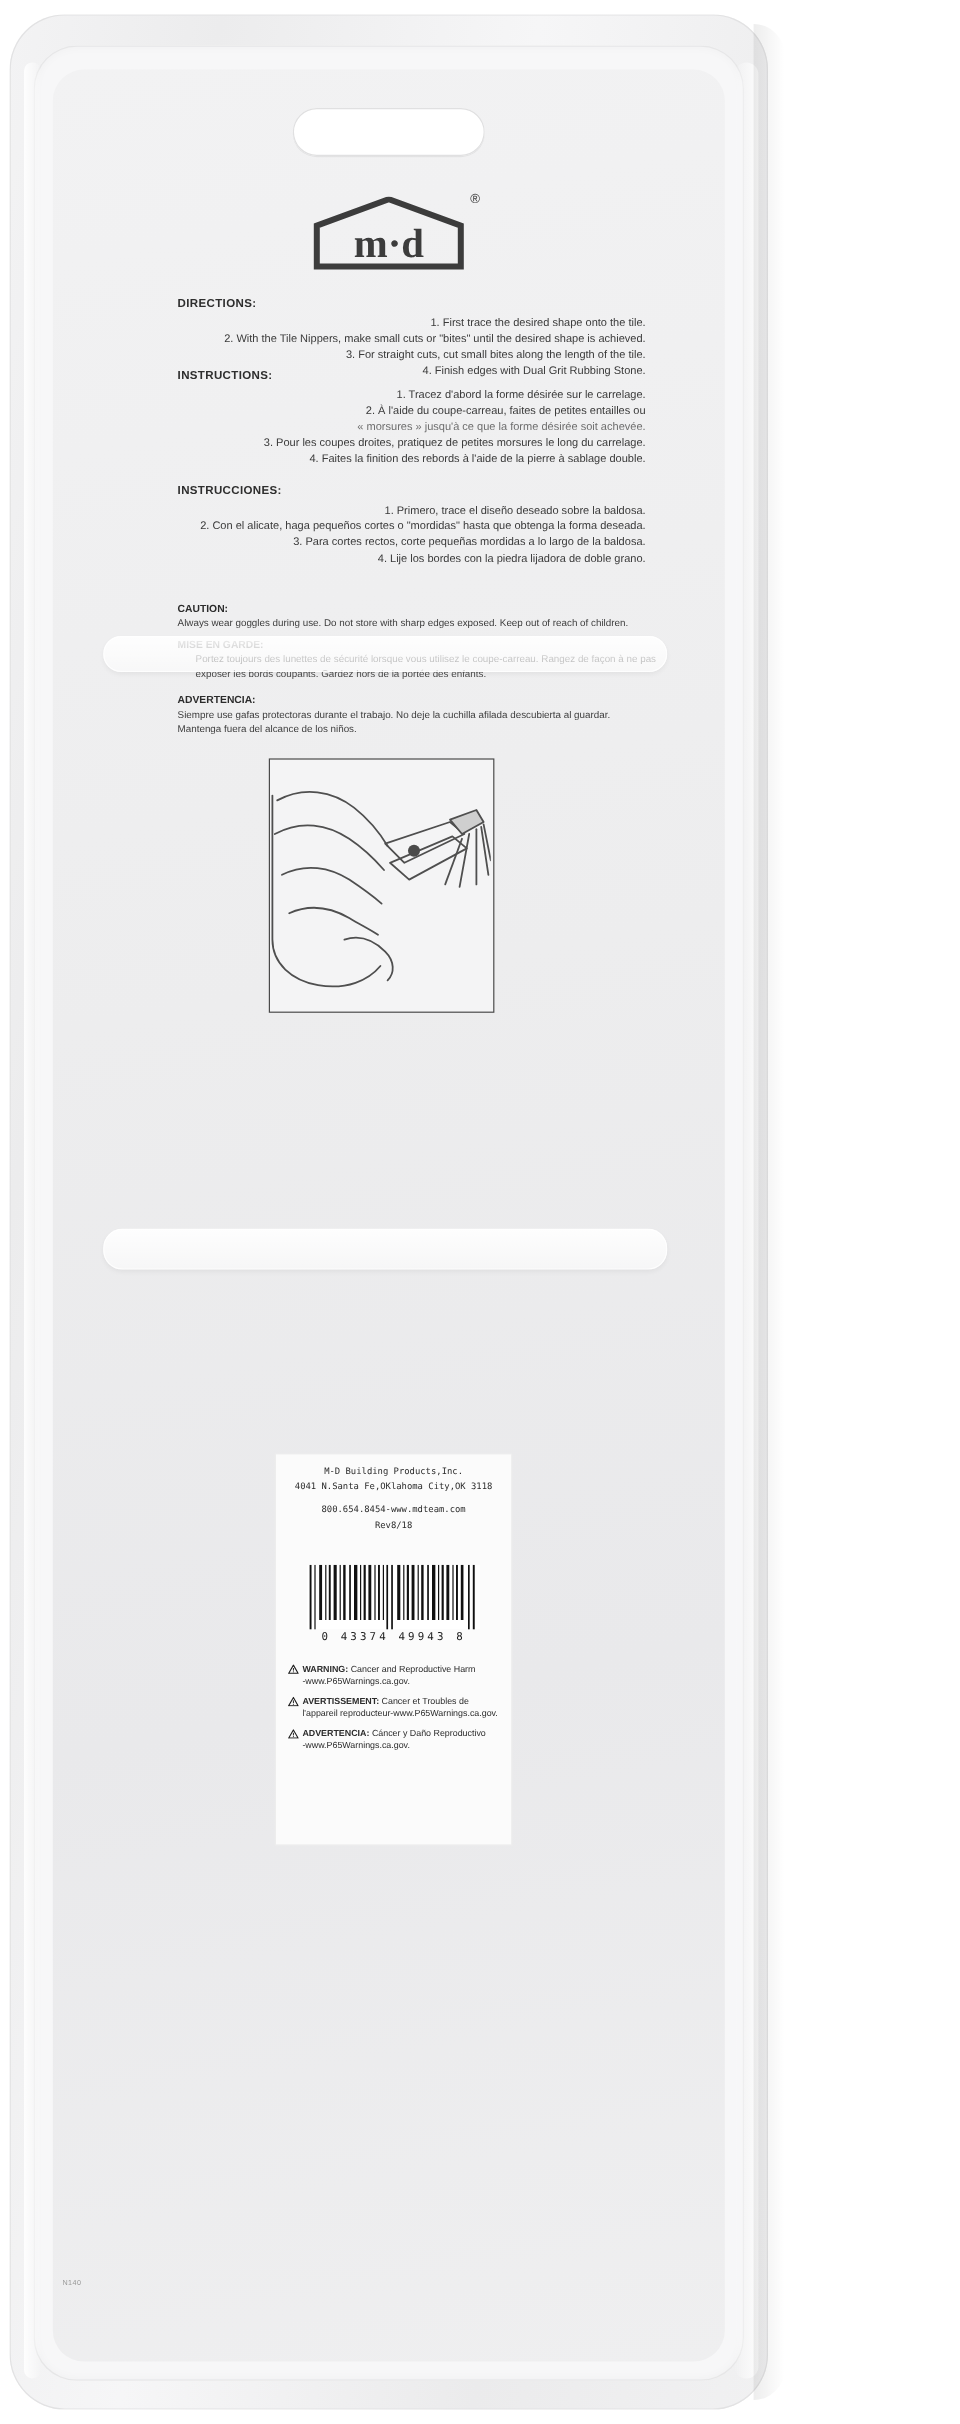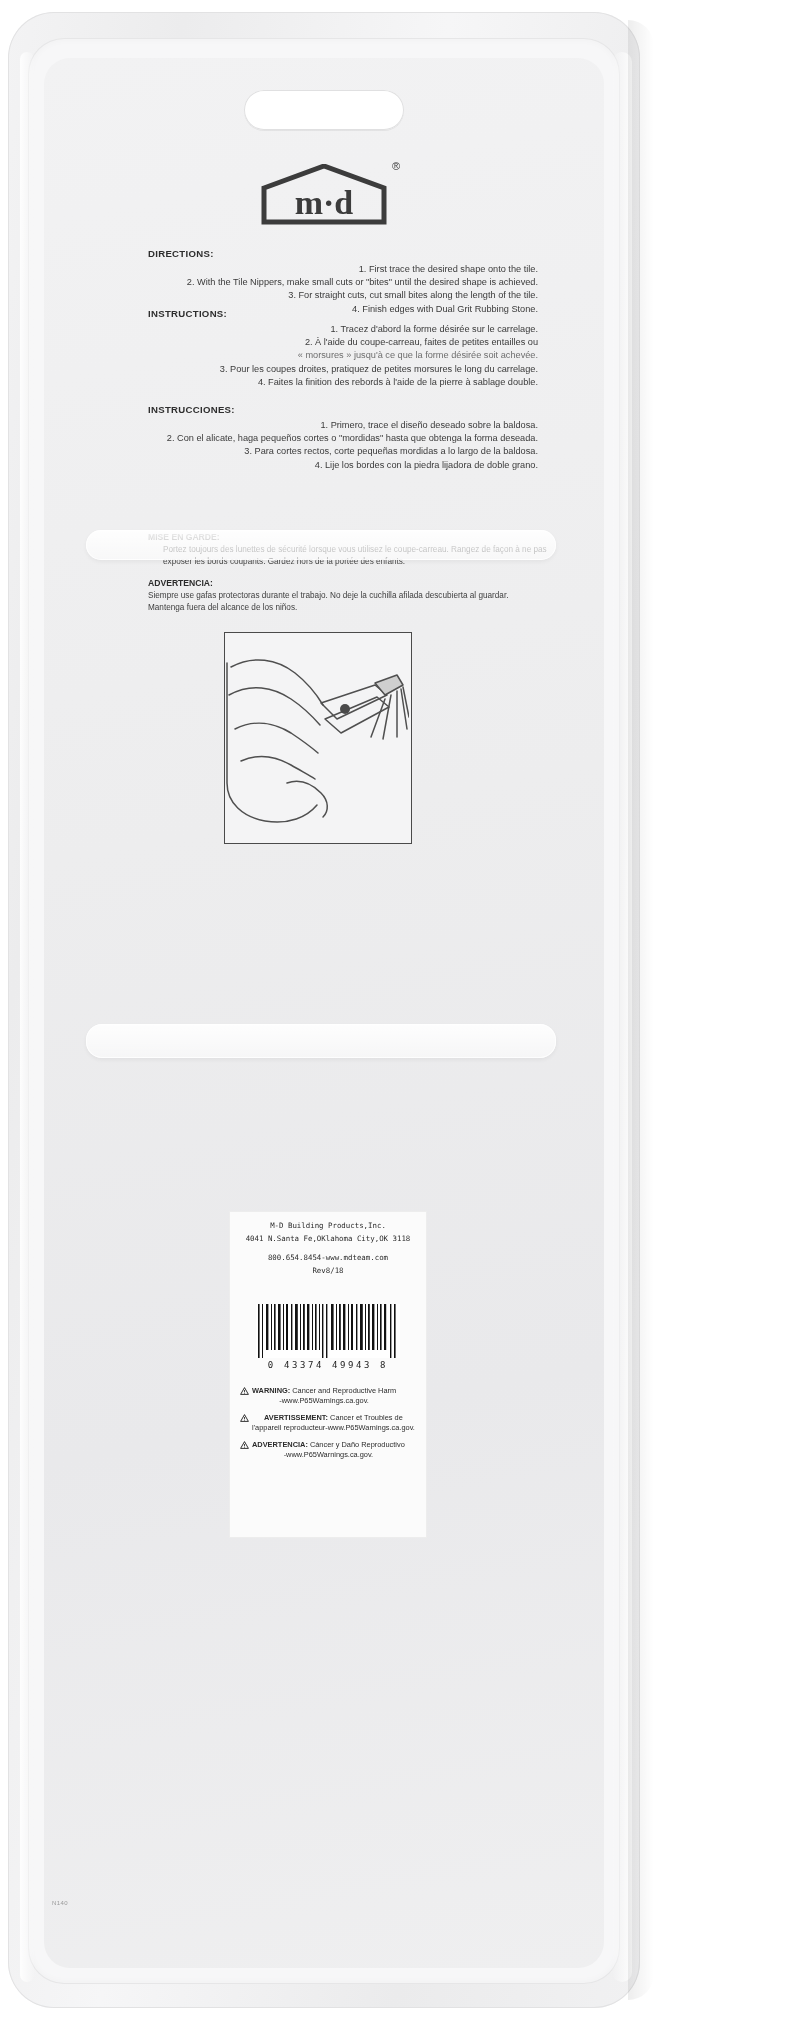--- a/index.html
+++ b/index.html
@@ -183,21 +183,20 @@
     font-family: "DejaVu Sans Mono", monospace;
     font-size: 9px;
     letter-spacing: 2.6px;
     color: #1c1c1c;
   }
 
   .warn-wrap {
     position: absolute;
     left: 10px; top: 174px;
     width: 186px;
-    text-align: center;
   }
   .warn-row {
     display: flex;
     align-items: flex-start;
     margin-bottom: 6px;
   }
   .warn-tri {
     flex: 0 0 auto;
     margin: 1px 3px 0 0;
   }
@@ -275,20 +274,24 @@
     </div>
 
     <div class="textcol block" style="top:392px;">
       <p class="sect-title">INSTRUCCIONES:</p>
       <p class="sect-line">1. Primero, trace el diseño deseado sobre la baldosa.</p>
       <p class="sect-line">2. Con el alicate, haga pequeños cortes o "mordidas" hasta que obtenga la forma deseada.</p>
       <p class="sect-line">3. Para cortes rectos, corte pequeñas mordidas a lo largo de la baldosa.</p>
       <p class="sect-line">4. Lije los bordes con la piedra lijadora de doble grano.</p>
     </div>
 
+    <div class="textcol" style="top:490px; width:400px;">
+      <p class="caution-title">CAUTION:</p>
+      <p class="caution-line">Always wear goggles during use. Do not store with sharp edges exposed. Keep out of reach of children.</p>
+    </div>
 
     <div class="textcol" style="top:520px; width:400px;">
       <p class="caution-title">MISE EN GARDE:</p>
       <p class="caution-line fr">Portez toujours des lunettes de sécurité lorsque vous utilisez le coupe-carreau. Rangez de façon à ne pas</p>
       <p class="caution-line fr">exposer les bords coupants. Gardez hors de la portée des enfants.</p>
     </div>
 
     <div class="textcol" style="top:566px; width:400px;">
       <p class="caution-title">ADVERTENCIA:</p>
       <p class="caution-line">Siempre use gafas protectoras durante el trabajo. No deje la cuchilla afilada descubierta al guardar.</p>

